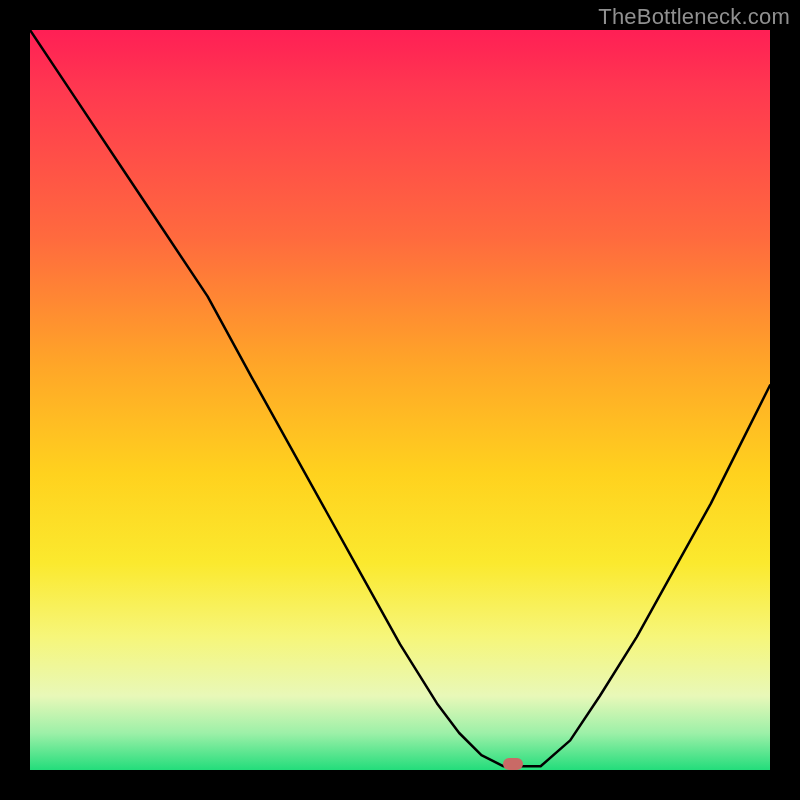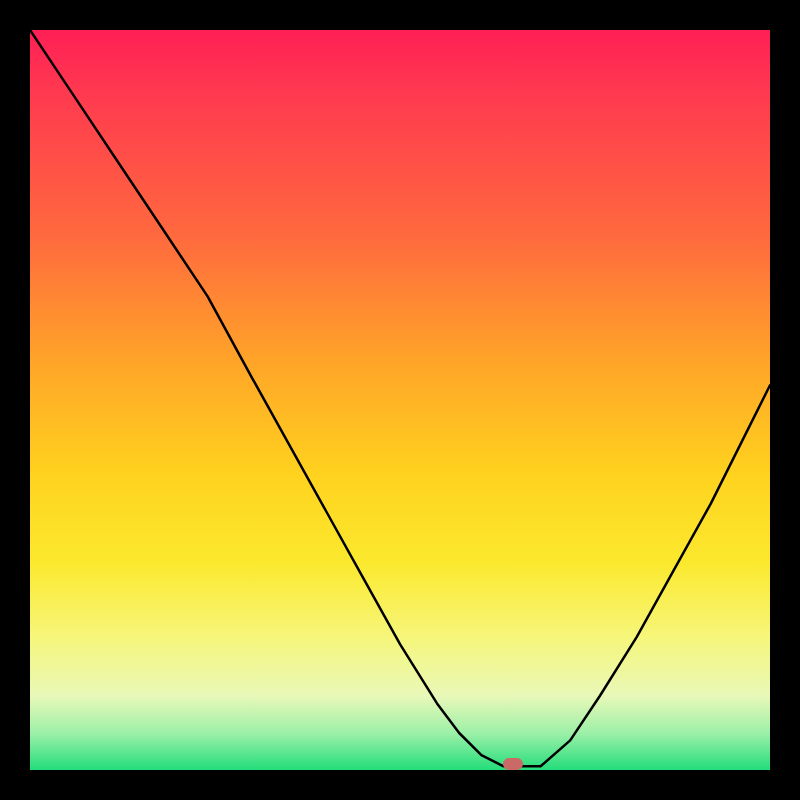--- a/index.html
+++ b/index.html
@@ -72,20 +72,21 @@
     height: 12px;
     border-radius: 6px;
     background: #c96a66;
   }
 </style>
 </head>
 <body>
 
 <div class="frame">
 
+  <div class="attribution">TheBottleneck.com</div>
 
   <div class="plot-area">
     <div class="gradient-bg"></div>
 
     <svg class="curve-svg" viewBox="0 0 740 740" preserveAspectRatio="none">
       <path id="curve-path" d="M0.0 0.0 L44.4 66.6 L88.8 133.2 L133.2 199.8 L177.6 266.4 L222.0 347.8 L259.0 414.4 L296.0 481.0 L333.0 547.6 L370.0 614.2 L407.0 673.4 L429.2 703.0 L451.4 725.2 L473.6 736.3 L510.6 736.3 L540.2 710.4 L569.8 666.0 L606.8 606.8 L643.8 540.2 L680.8 473.6 L710.4 414.4 L740.0 355.2"></path>
     </svg>
 
     <div id="marker" class="marker" style="left: 473.22px; top: 728.08px;"></div>
   </div>

